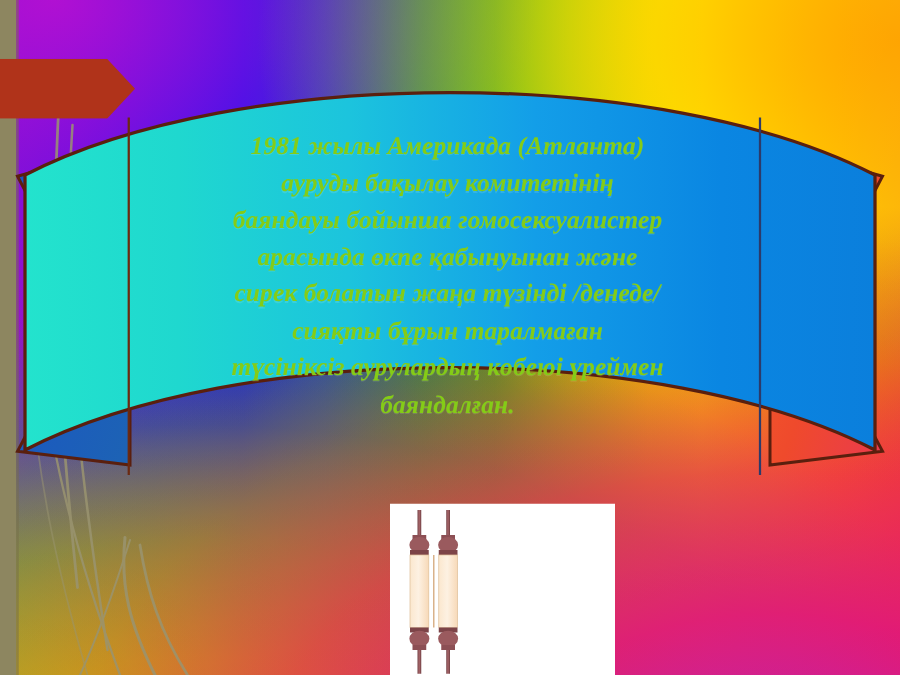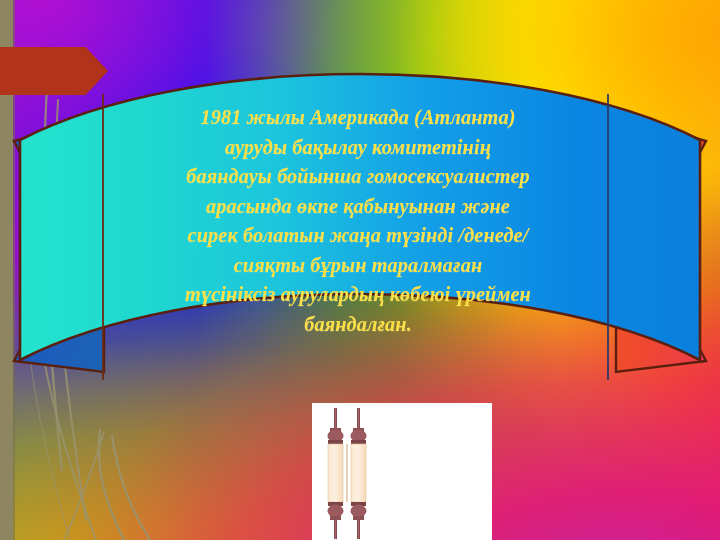--- a/index.html
+++ b/index.html
@@ -113,21 +113,21 @@
   .ribbon-wrap {
     position:absolute; left:0; top:0; width:720px; height:540px;
   }
 
   
   .banner-text {
     position:absolute;
     left:112px; top:103px;
     width:492px;
     text-align:center;
-    color:#fde047;
+    color:#84cc16;
     font-family:"Liberation Serif", serif;
     font-style:italic;
     font-weight:bold;
     font-size:20.3px;
     line-height:29.5px;
     letter-spacing:0.1px;
     white-space:pre-line;
     text-shadow:0 1px 0 rgba(255,255,255,0.12);
   }
 

